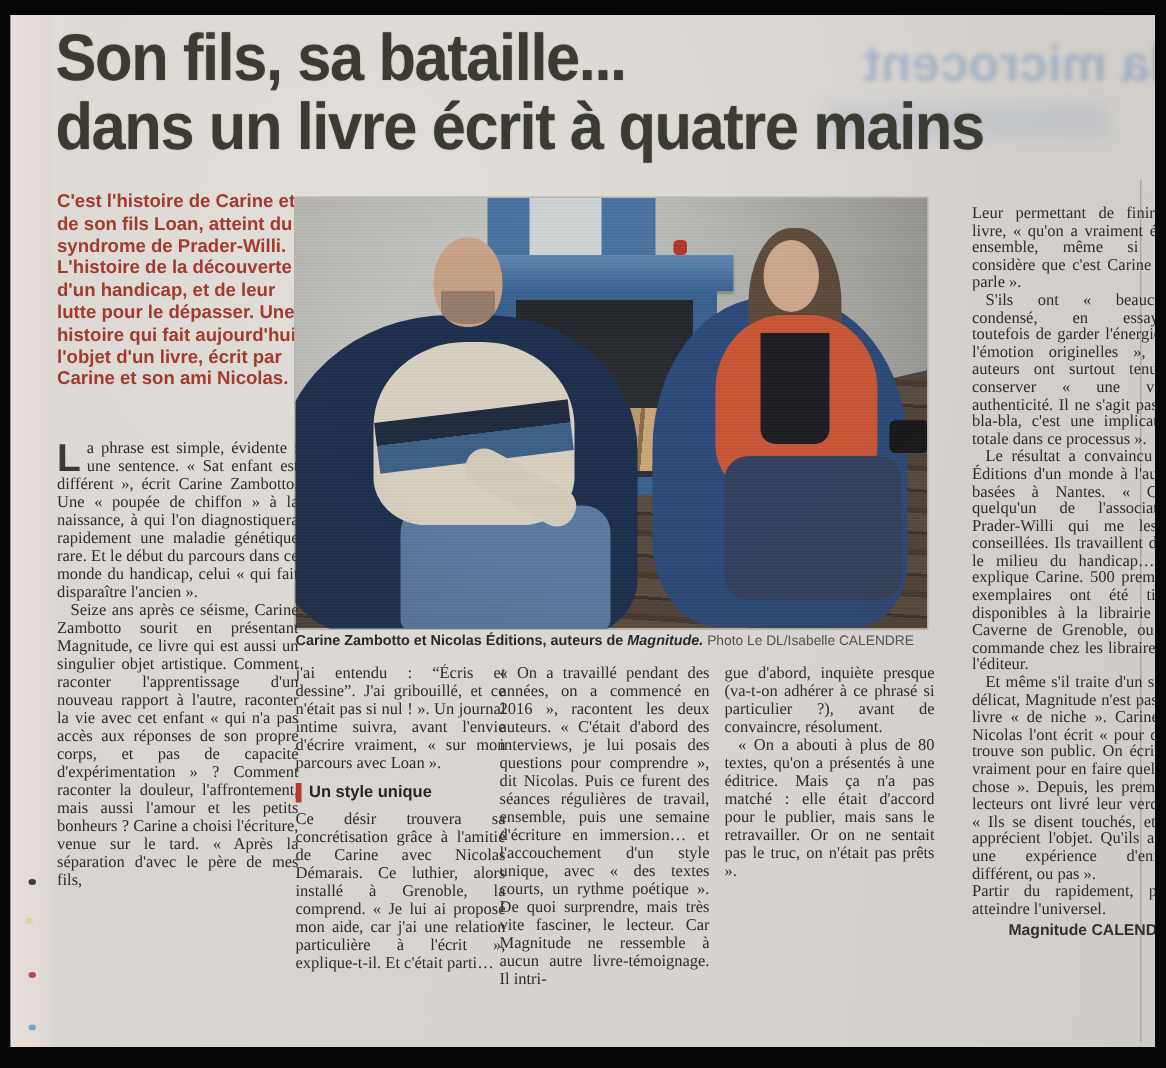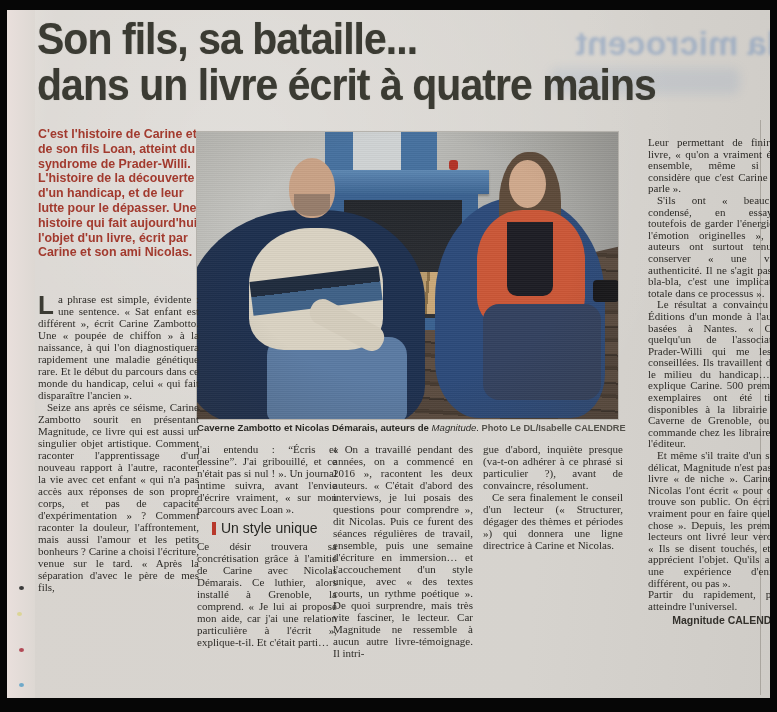--- a/index.html
+++ b/index.html
@@ -60,22 +60,22 @@
   .col1{left:31px;top:283px;width:161px;height:400px;}
   .col2{left:190px;top:433px;width:140px;height:256px;}
   .col3{left:326px;top:433px;width:140px;height:256px;}
   .col4{left:476px;top:433px;width:140px;height:256px;}
   .col5{left:620px;top:127px;width:138px;height:562px;line-height:11.6px;margin-left:21px;}
   .dropcap{
     float:left;font-family:"Liberation Sans",sans-serif;font-weight:bold;
     font-size:26px;line-height:22px;color:#3b3b33;margin:1px 4px 0 0;
   }
   .subhead{
-    font-family:"Liberation Sans",sans-serif;font-weight:normal;
-    font-size:14px;color:#262622;margin:7px 0 5px 15px;
+    font-family:"Liberation Sans",sans-serif;font-weight:bold;
+    font-size:11px;color:#262622;margin:7px 0 5px 0;
     border-left:4px solid #b8392c;padding-left:5px;line-height:13px;
     text-align:left;
   }
   .byline{
     font-family:"Liberation Sans",sans-serif;font-weight:bold;
     font-size:10.5px;color:#33312c;text-align:right;margin-top:3px;
   }
 
   
   .photo{
@@ -133,22 +133,22 @@
       repeating-linear-gradient(0deg,rgba(255,255,255,.03) 0 1px,rgba(0,0,0,.03) 1px 2px),
       radial-gradient(ellipse at 50% 45%, rgba(0,0,0,0) 55%, rgba(60,55,45,.18) 100%);}
 
   
   .caption{
     position:absolute;left:190px;top:412px;width:430px;
     font-family:"Liberation Sans",sans-serif;font-size:9.6px;color:#2b2a26;
     white-space:nowrap;
   }
   .caption .names{font-weight:bold;}
-  .caption .title{font-weight:normal;font-style:italic;text-align:right;}
-  .caption .credit{font-weight:bold;color:#53514b;font-size:9.2px;text-align:right;}
+  .caption .title{font-weight:bold;font-style:italic;text-align:right;}
+  .caption .credit{font-weight:normal;color:#53514b;font-size:9.2px;text-align:right;}
 </style>
 </head>
 <body>
 
 <div class="page">
 
   <div class="margin-strip"></div>
   <div class="reg-dot" style="left:12px;top:576px;background:#3a3a3a;"></div>
   <div class="reg-dot" style="left:10px;top:602px;background:#d9d386;opacity:.8;"></div>
   <div class="reg-dot" style="left:12px;top:638px;background:#b24a56;"></div>
@@ -186,40 +186,40 @@
     <div class="ph-woman-chair"></div>
     <div class="ph-woman-hair"></div>
     <div class="ph-woman-head"></div>
     <div class="ph-woman-cardigan"></div>
     <div class="ph-woman-top"></div>
     <div class="ph-woman-jeans"></div>
     <div class="ph-camera"></div>
     <div class="ph-grain"></div>
   </div>
 
-  <div class="caption"><span class="names">Caverne Zambotto et Nicolas Démarais, auteurs de </span><span class="title">Magnitude.</span><span class="credit"> Photo Le DL/Isabelle CALENDRE</span></div>
+  <div class="caption"><span class="names">Carine Zambotto et Nicolas Éditions, auteurs de </span><span class="title">Magnitude.</span><span class="credit"> Photo Le DL/Isabelle CALENDRE</span></div>
 
   <div class="bodycol col1">
     <p><span class="dropcap">L</span><span>a phrase est simple, évidente : une sentence. « Sat enfant est différent », écrit Carine Zambotto. Une « poupée de chiffon » à la naissance, à qui l'on diagnostiquera rapidement une maladie génétique rare. Et le début du parcours dans ce monde du handicap, celui « qui fait disparaître l'ancien ».</span></p>
     <p class="ind">Seize ans après ce séisme, Carine Zambotto sourit en présentant Magnitude, ce livre qui est aussi un singulier objet artistique. Comment raconter l'apprentissage d'un nouveau rapport à l'autre, raconter la vie avec cet enfant « qui n'a pas accès aux réponses de son propre corps, et pas de capacité d'expérimentation » ? Comment raconter la douleur, l'affrontement, mais aussi l'amour et les petits bonheurs ? Carine a choisi l'écriture, venue sur le tard. « Après la séparation d'avec le père de mes fils,</p>
   </div>
 
   <div class="bodycol col2">
     <p>j'ai entendu : “Écris et dessine”. J'ai gribouillé, et ce n'était pas si nul ! ». Un journal intime suivra, avant l'envie d'écrire vraiment, « sur mon parcours avec Loan ».</p>
     <div class="subhead">Un style unique</div>
     <p>Ce désir trouvera sa concrétisation grâce à l'amitié de Carine avec Nicolas Démarais. Ce luthier, alors installé à Grenoble, la comprend. « Je lui ai proposé mon aide, car j'ai une relation particulière à l'écrit », explique-t-il. Et c'était parti…</p>
   </div>
 
   <div class="bodycol col3">
     <p>« On a travaillé pendant des années, on a commencé en 2016 », racontent les deux auteurs. « C'était d'abord des interviews, je lui posais des questions pour comprendre », dit Nicolas. Puis ce furent des séances régulières de travail, ensemble, puis une semaine d'écriture en immersion… et l'accouchement d'un style unique, avec « des textes courts, un rythme poétique ». De quoi surprendre, mais très vite fasciner, le lecteur. Car Magnitude ne ressemble à aucun autre livre-témoignage. Il intri-</p>
   </div>
 
   <div class="bodycol col4">
     <p>gue d'abord, inquiète presque (va-t-on adhérer à ce phrasé si particulier ?), avant de convaincre, résolument.</p>
-    <p class="ind">Ce sera finalement le conseil d'un lecteur (« Structurer, dégager des thèmes et périodes ») qui donnera une ligne directrice à Carine et Nicolas.</p>
+    <p class="ind">« On a abouti à plus de 80 textes, qu'on a présentés à une éditrice. Mais ça n'a pas matché : elle était d'accord pour le publier, mais sans le retravailler. Or on ne sentait pas le truc, on n'était pas prêts ».</p>
   </div>
 
   <div class="bodycol col5">
     <p>Leur permettant de finir le livre, « qu'on a vraiment écrit ensemble, même si on considère que c'est Carine qui parle ».</p>
     <p class="ind">S'ils ont « beaucoup condensé, en essayant toutefois de garder l'énergie et l'émotion originelles », les auteurs ont surtout tenu à conserver « une vraie authenticité. Il ne s'agit pas de bla-bla, c'est une implication totale dans ce processus ».</p>
     <p class="ind">Le résultat a convaincu les Éditions d'un monde à l'autre, basées à Nantes. « C'est quelqu'un de l'association Prader-Willi qui me les a conseillées. Ils travaillent dans le milieu du handicap… », explique Carine. 500 premiers exemplaires ont été tirés, disponibles à la librairie La Caverne de Grenoble, ou en commande chez les libraires et l'éditeur.</p>
     <p class="ind">Et même s'il traite d'un sujet délicat, Magnitude n'est pas un livre « de niche ». Carine et Nicolas l'ont écrit « pour qu'il trouve son public. On écrivait vraiment pour en faire quelque chose ». Depuis, les premiers lecteurs ont livré leur verdict. « Ils se disent touchés, et ils apprécient l'objet. Qu'ils aient une expérience d'enfant différent, ou pas ».</p>
     <p>Partir du rapidement, pour atteindre l'universel.</p>
     <div class="byline">Magnitude CALENDRE</div>
   </div>

